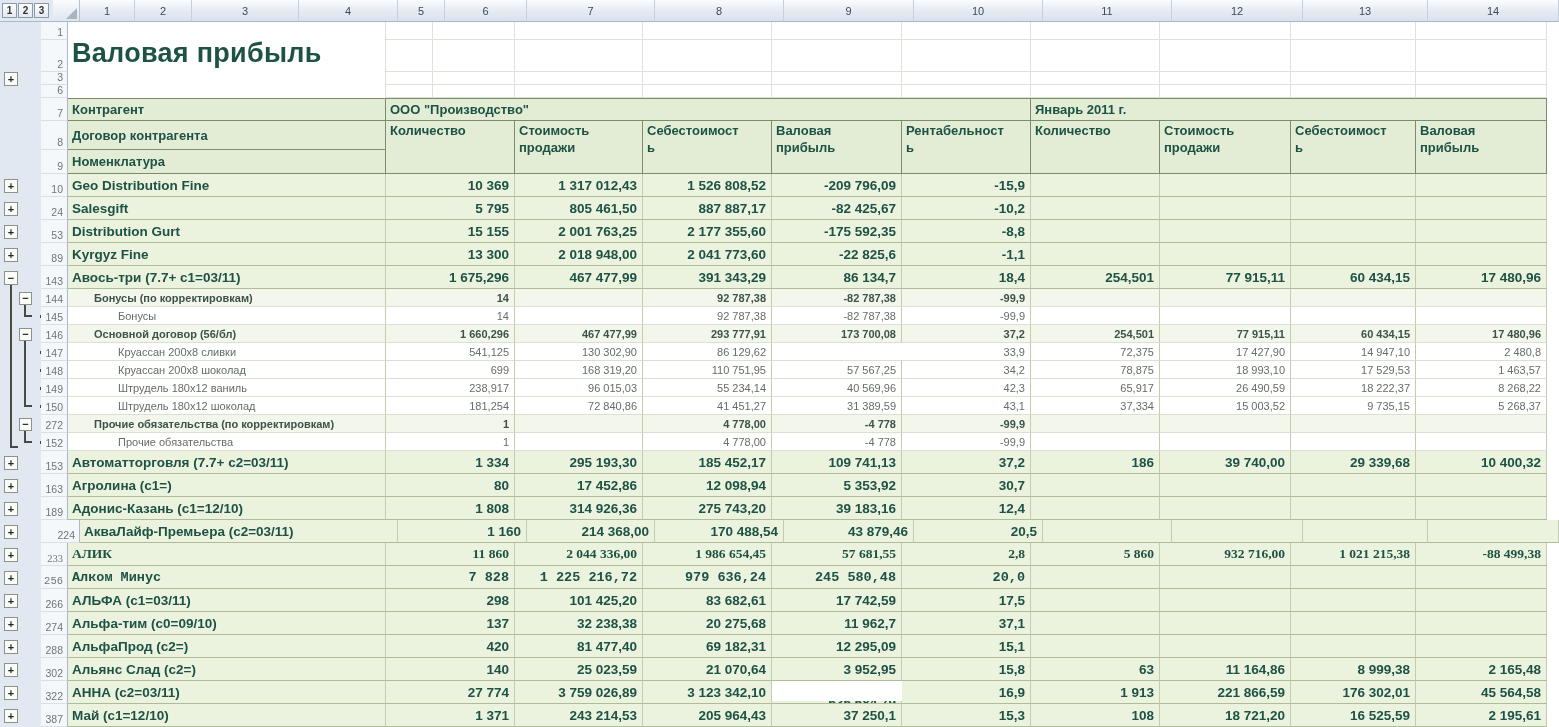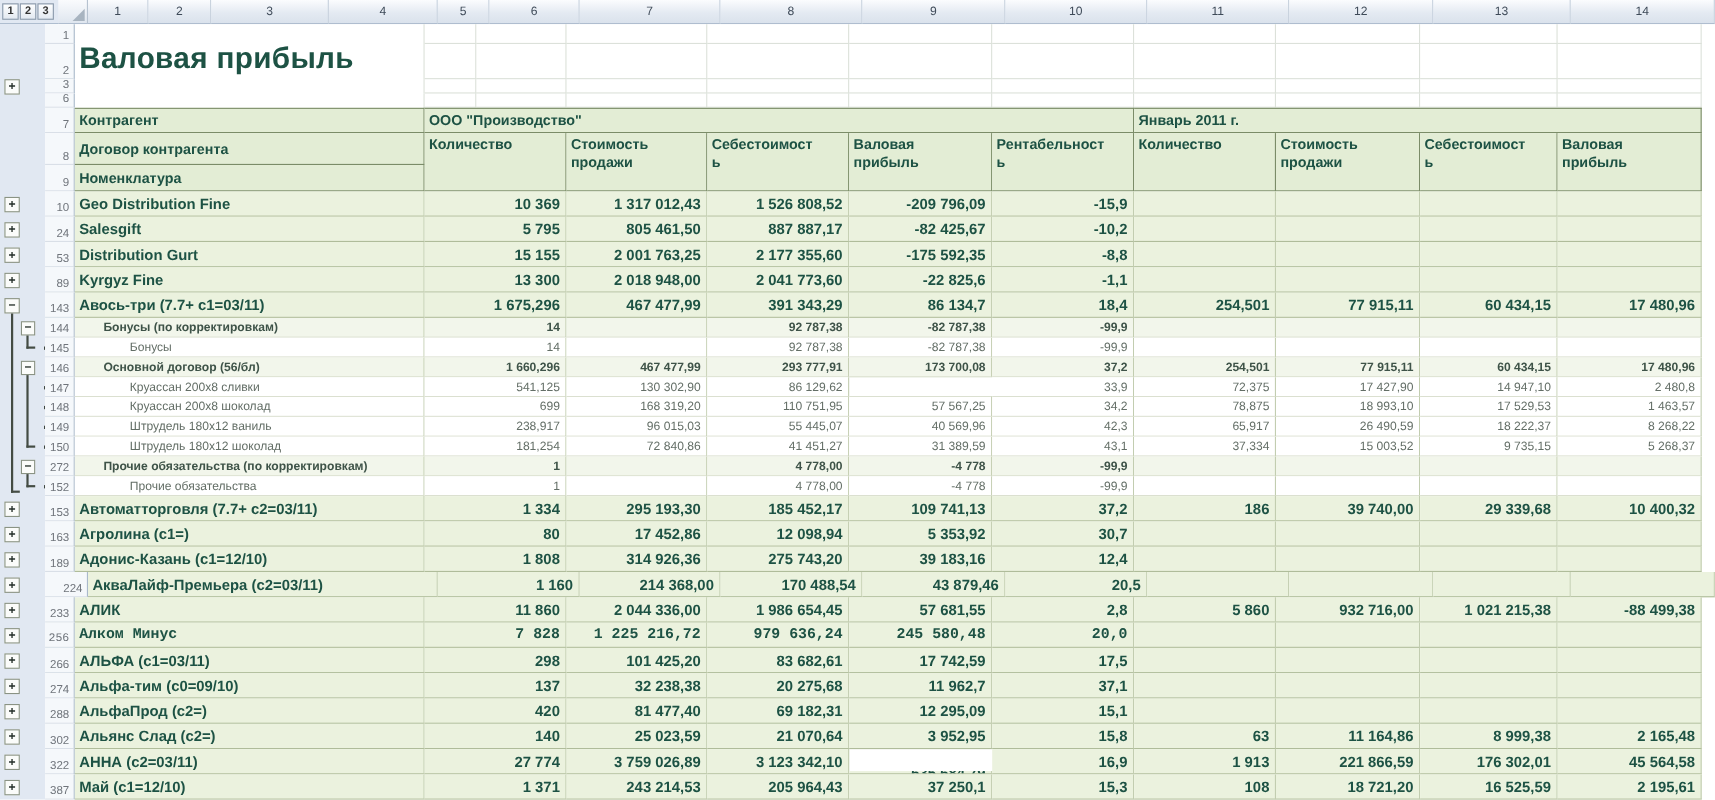--- a/index.html
+++ b/index.html
@@ -354,21 +354,21 @@
             <div class="cell val" style="width: 129px;">78,875</div>
             <div class="cell val" style="width: 131px;">18 993,10</div>
             <div class="cell val" style="width: 125px;">17 529,53</div>
             <div class="cell val" style="width: 131px;">1 463,57</div>
           </div>
           <div class="row lvl3" style="height: 18px;">
             <div class="num" style="height: 18px;">149</div>
             <div class="cell name" style="width: 318px; padding-left: 50px;">Штрудель 180х12 ваниль</div>
             <div class="cell val" style="width: 129px;">238,917</div>
             <div class="cell val" style="width: 128px;">96 015,03</div>
-            <div class="cell val" style="width: 129px;">55 445,07</div>
+            <div class="cell val" style="width: 129px;">55 234,14</div>
             <div class="cell val" style="width: 130px;">40 569,96</div>
             <div class="cell val" style="width: 129px;">42,3</div>
             <div class="cell val" style="width: 129px;">65,917</div>
             <div class="cell val" style="width: 131px;">26 490,59</div>
             <div class="cell val" style="width: 125px;">18 222,37</div>
             <div class="cell val" style="width: 131px;">8 268,22</div>
           </div>
           <div class="row lvl3" style="height: 18px;">
             <div class="num" style="height: 18px;">150</div>
             <div class="cell name" style="width: 318px; padding-left: 50px;">Штрудель 180х12 шоколад</div>
@@ -453,21 +453,21 @@
             <div class="cell val" style="width: 129px;">1 160</div>
             <div class="cell val" style="width: 128px;">214 368,00</div>
             <div class="cell val" style="width: 129px;">170 488,54</div>
             <div class="cell val" style="width: 130px;">43 879,46</div>
             <div class="cell val" style="width: 129px;">20,5</div>
             <div class="cell val" style="width: 129px;"></div>
             <div class="cell val" style="width: 131px;"></div>
             <div class="cell val" style="width: 125px;"></div>
             <div class="cell val" style="width: 131px;"></div>
           </div>
-          <div class="row lvl1" style="height: 23px;">
+          <div class="row lvl1" style="height: 23px; font-family: Liberation Serif, serif;">
             <div class="num" style="height: 23px;">233</div>
             <div class="cell name" style="width: 318px; padding-left: 4px;">АЛИК</div>
             <div class="cell val" style="width: 129px;">11 860</div>
             <div class="cell val" style="width: 128px;">2 044 336,00</div>
             <div class="cell val" style="width: 129px;">1 986 654,45</div>
             <div class="cell val" style="width: 130px;">57 681,55</div>
             <div class="cell val" style="width: 129px;">2,8</div>
             <div class="cell val" style="width: 129px;">5 860</div>
             <div class="cell val" style="width: 131px;">932 716,00</div>
             <div class="cell val" style="width: 125px;">1 021 215,38</div>

